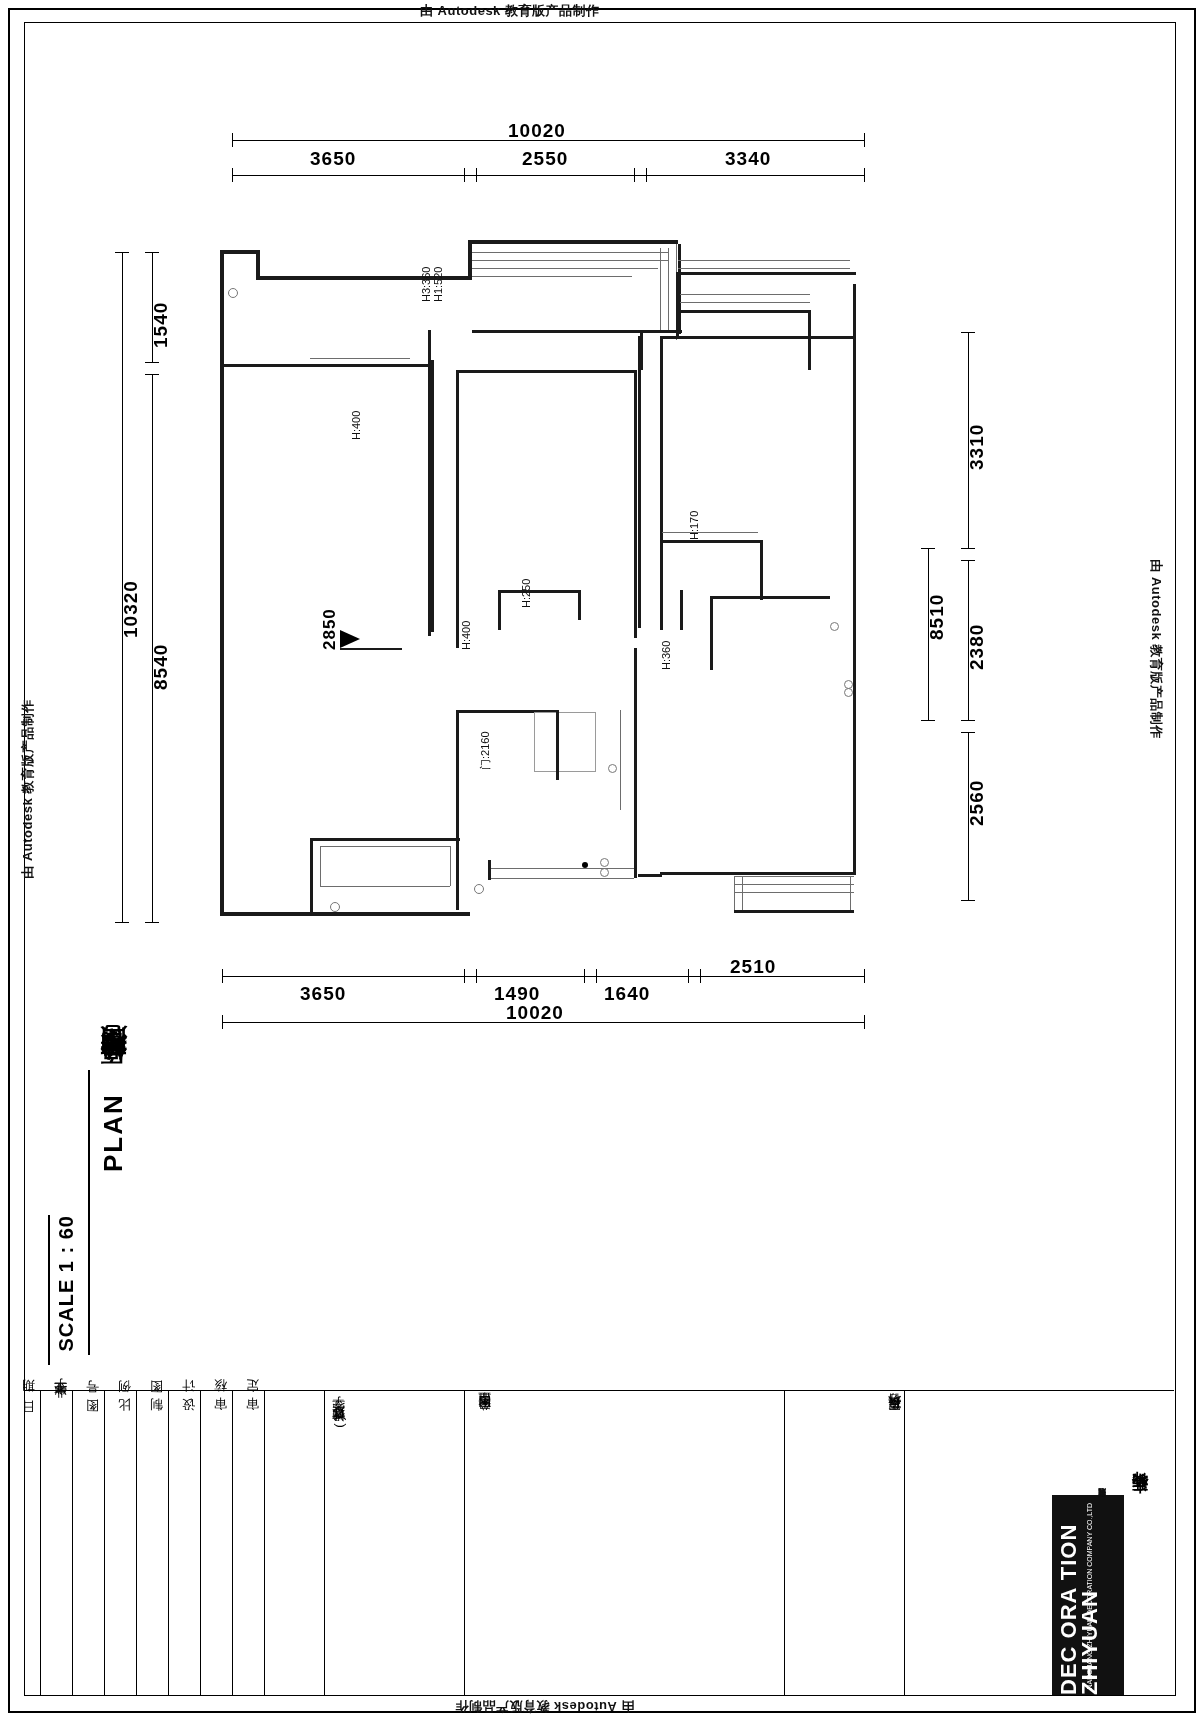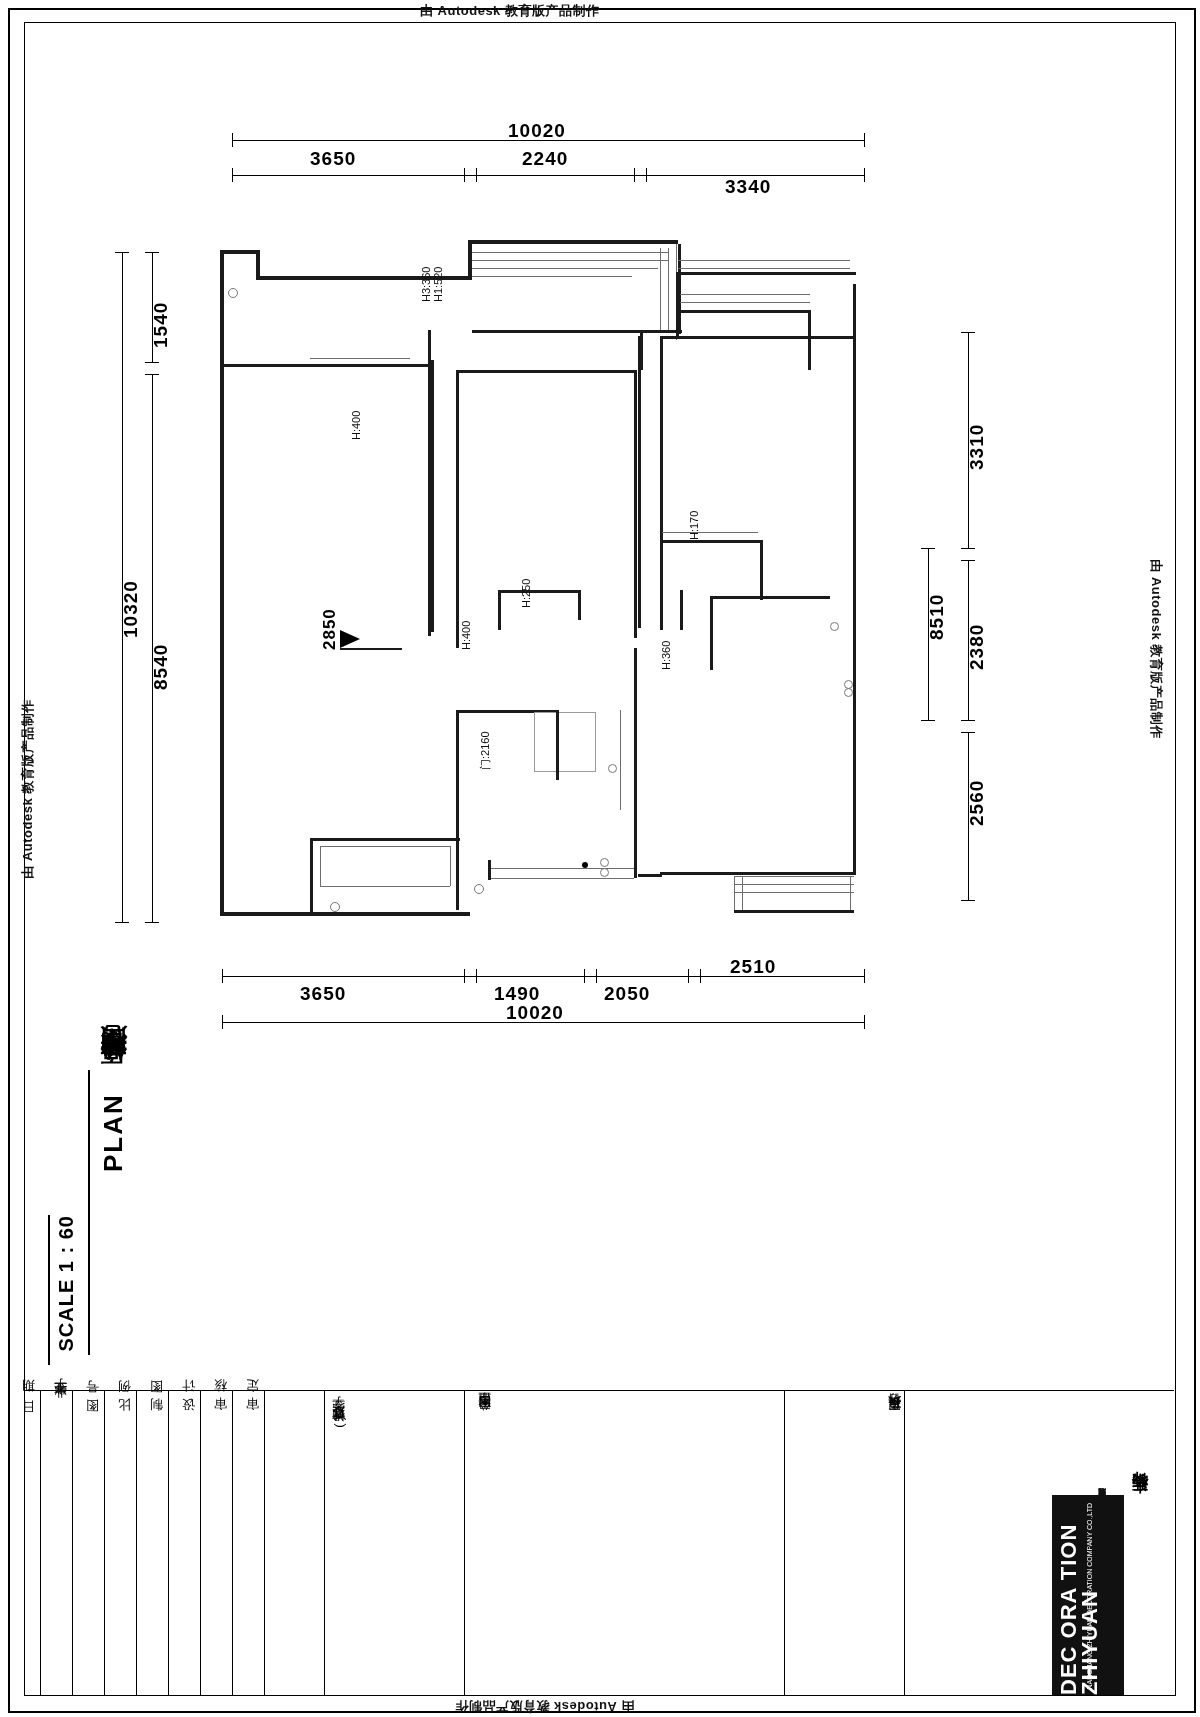--- a/index.html
+++ b/index.html
@@ -69,37 +69,37 @@
     <div class="dim-label" style="left:508px;top:120px;">10020</div>
 
     <div class="line hline" style="left:232px;top:175px;width:632px;"></div>
     <div class="tick" style="left:232px;top:168px;"></div>
     <div class="tick" style="left:464px;top:168px;"></div>
     <div class="tick" style="left:476px;top:168px;"></div>
     <div class="tick" style="left:634px;top:168px;"></div>
     <div class="tick" style="left:646px;top:168px;"></div>
     <div class="tick" style="left:864px;top:168px;"></div>
     <div class="dim-label" style="left:310px;top:148px;">3650</div>
-    <div class="dim-label" style="left:522px;top:148px;">2240</div>
-    <div class="dim-label" style="left:725px;top:148px;margin-top:28px;">3340</div>
+    <div class="dim-label" style="left:522px;top:148px;">2550</div>
+    <div class="dim-label" style="left:725px;top:148px;">3340</div>
   </div>
 
   <div>
     <div class="line hline" style="left:222px;top:976px;width:642px;"></div>
     <div class="tick" style="left:222px;top:969px;"></div>
     <div class="tick" style="left:464px;top:969px;"></div>
     <div class="tick" style="left:476px;top:969px;"></div>
     <div class="tick" style="left:584px;top:969px;"></div>
     <div class="tick" style="left:596px;top:969px;"></div>
     <div class="tick" style="left:688px;top:969px;"></div>
     <div class="tick" style="left:700px;top:969px;"></div>
     <div class="tick" style="left:864px;top:969px;"></div>
     <div class="dim-label" style="left:300px;top:983px;">3650</div>
     <div class="dim-label" style="left:494px;top:983px;">1490</div>
-    <div class="dim-label" style="left:604px;top:983px;">2050</div>
+    <div class="dim-label" style="left:604px;top:983px;">1640</div>
     <div class="dim-label" style="left:730px;top:956px;">2510</div>
 
     <div class="line hline" style="left:222px;top:1022px;width:642px;"></div>
     <div class="tick" style="left:222px;top:1015px;"></div>
     <div class="tick" style="left:864px;top:1015px;"></div>
     <div class="dim-label" style="left:506px;top:1002px;">10020</div>
   </div>
 
   <div>
     <div class="line vline" style="left:152px;top:252px;height:110px;"></div>

